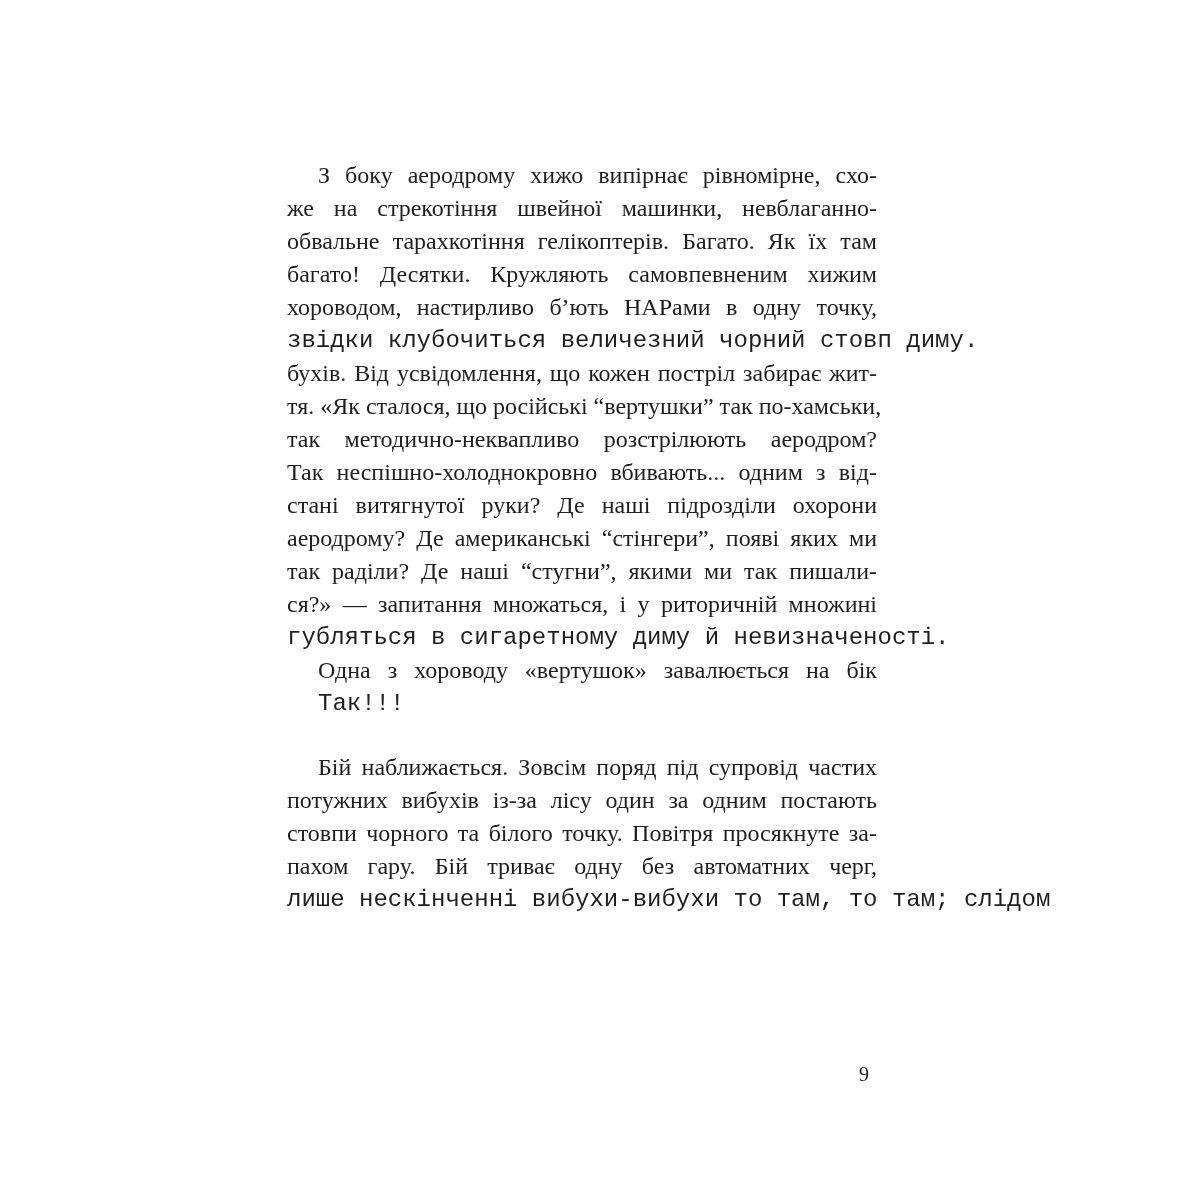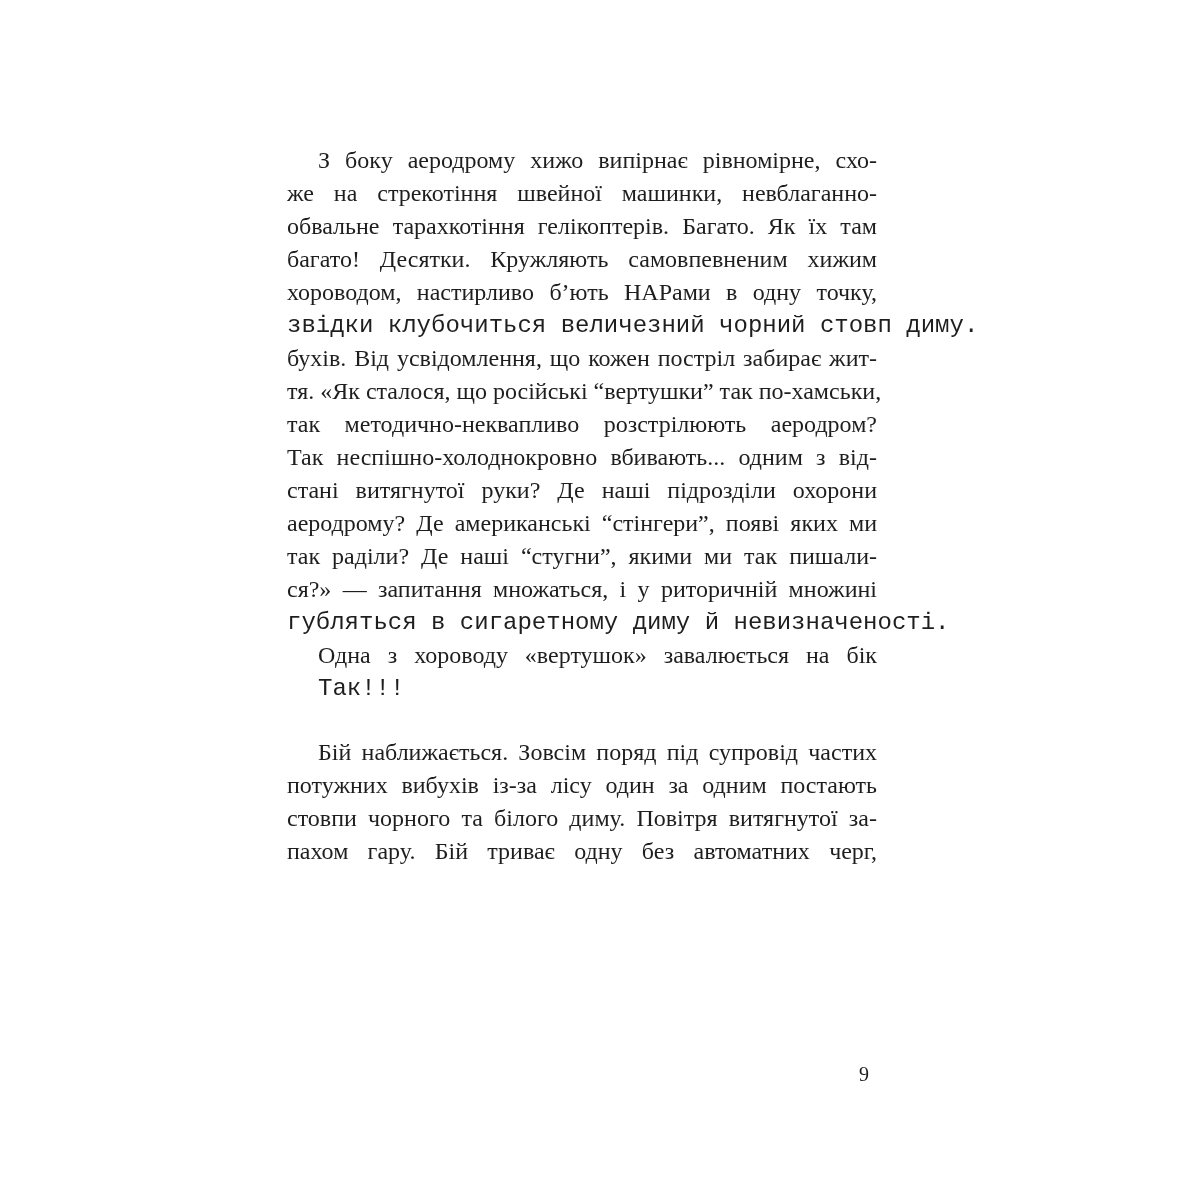--- a/index.html
+++ b/index.html
@@ -10,21 +10,21 @@
   .page {
     position: relative;
     width: 1200px;
     height: 1200px;
     background: #ffffff;
     overflow: hidden;
   }
   .text-block {
     position: absolute;
     left: 287px;
-    top: 144px;
+    top: 159px;
     width: 590px;
     font-family: "Liberation Serif", serif;
     font-size: 24px;
     line-height: 33px;
     color: #1e1e1e;
     hyphens: none;
   }
   .paragraph.gap-before {
     margin-top: 31px;
   }
@@ -78,18 +78,19 @@
       </div>
       <div class="paragraph">
         <div class="line indent">Одна з хороводу «вертушок» завалюється на бік</div>
       </div>
       <div class="paragraph">
         <div class="line last indent">Так!!!</div>
       </div>
       <div class="paragraph gap-before">
         <div class="line indent">Бій наближається. Зовсім поряд під супровід частих</div>
         <div class="line">потужних вибухів із-за лісу один за одним постають</div>
-        <div class="line">стовпи чорного та білого диму. Повітря витягнутої за-</div>
+        <div class="line">стовпи чорного та білого точку. Повітря просякнуте за-</div>
         <div class="line">пахом гару. Бій триває одну без автоматних черг,</div>
+        <div class="line last">лише нескінченні вибухи-вибухи то там, то там; слідом</div>
       </div>
     </div>
   <div class="page-number">9</div>
 </div>
 
 </body></html>

